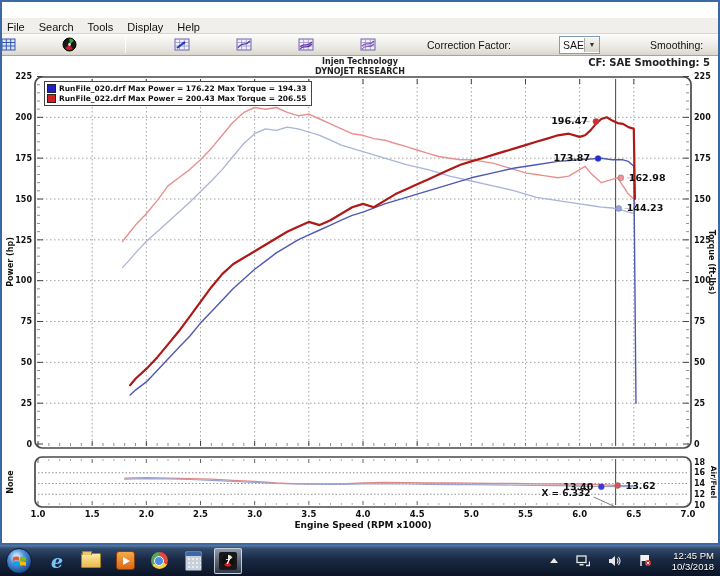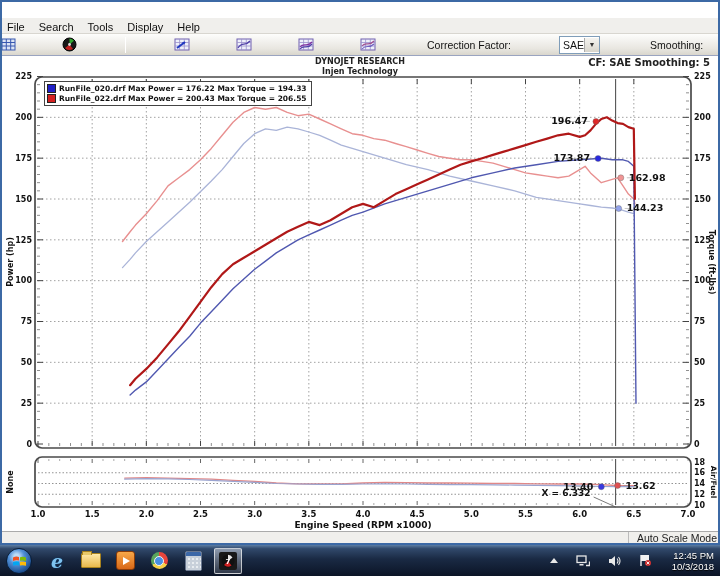--- a/index.html
+++ b/index.html
@@ -590,38 +590,35 @@
       <line x1="595.3333333333334" y1="486.725" x2="567.3333333333334" y2="486.725" stroke="#888" stroke-width="0.5"></line>
       <text x="593.3333333333334" y="489.725" text-anchor="end" font-family="DejaVu Sans, sans-serif" font-size="9.5" font-weight="bold" fill="#111">13.40</text>
       <circle cx="617.5833333333333" cy="485.5425" r="3" fill="#e05050" stroke="#666" stroke-width="0.4"></circle>
       <line x1="623.5833333333333" y1="485.5425" x2="629.5833333333333" y2="485.5425" stroke="#888" stroke-width="0.5"></line>
       <text x="625.5833333333333" y="488.5425" text-anchor="start" font-family="DejaVu Sans, sans-serif" font-size="9.5" font-weight="bold" fill="#111">13.62</text>
       <text x="590.6333333333333" y="496" text-anchor="end" font-family="DejaVu Sans, sans-serif" font-size="9" font-weight="bold" fill="#111">X = 6.332</text>
       <line x1="593.6333333333333" y1="497" x2="615.6333333333333" y2="507" stroke="#555" stroke-width="0.8"></line>
     </svg>
 
   <div class="chart-header">
+    <div>Injen Technology</div>
     <div>DYNOJET RESEARCH</div>
-    <div>Injen Technology</div>
   </div>
   <div class="corner-info">CF: SAE  Smoothing: 5</div>
   <div class="legend" id="legend">
       <div class="legend-row">
         <span class="legend-chip" style="background: rgb(32, 32, 200);"></span>
         <span>RunFile_020.drf Max Power = 176.22 Max Torque = 194.33</span>
       </div>
       <div class="legend-row">
         <span class="legend-chip" style="background: rgb(212, 32, 32);"></span>
         <span>RunFile_022.drf Max Power = 200.43 Max Torque = 206.55</span>
       </div>
     </div>
 
-  <div class="statusbar">
-    <span class="status-right">Auto Scale Mode</span>
-  </div>
 
   <div class="screen-frame"></div>
 
   <div class="taskbar">
     <span class="orb">
       <svg width="13" height="12">
           <path d="M0 2.5 Q3 1 6 2 L6 5.6 Q3 4.8 0 6 Z" fill="#f35325"></path>
           <path d="M7 2.2 Q10 1.2 13 2.4 L13 6 Q10 5 7 5.8 Z" fill="#81bc06"></path>
           <path d="M0 7 Q3 5.8 6 6.6 L6 10.4 Q3 9.6 0 10.8 Z" fill="#05a6f0"></path>
           <path d="M7 6.8 Q10 6 13 7 L13 10.8 Q10 9.8 7 10.6 Z" fill="#ffba08"></path>

